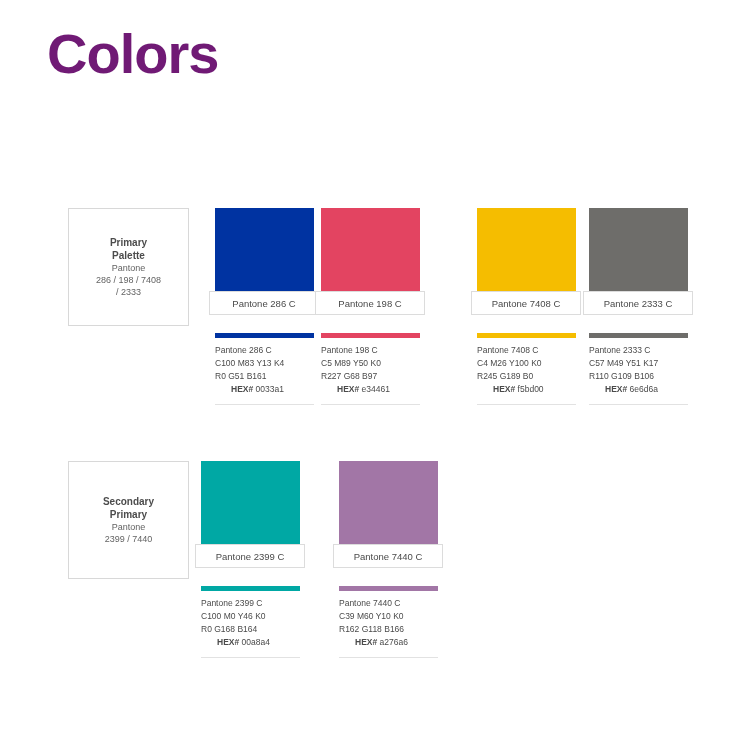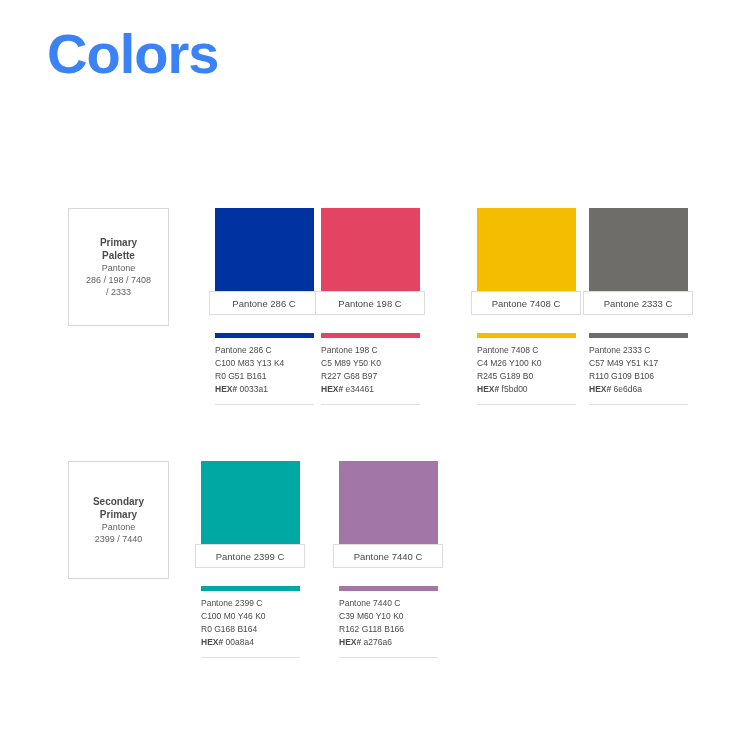--- a/index.html
+++ b/index.html
@@ -44,21 +44,21 @@
     top: 0;
     width: 91px;
     height: 116px;
     border: 1px solid #d8d8d8;
     background: #ffffff;
     display: flex;
     flex-direction: column;
     align-items: center;
     justify-content: center;
     text-align: center;
-    padding: 0 4px;
+    padding: 0 14px;
     box-sizing: content-box;
   }
   .palette-caption-title {
     font-size: 10px;
     font-weight: bold;
     color: #4c4c4c;
     line-height: 13px;
     white-space: pre-line;
   }
   .palette-caption-sub {
@@ -106,26 +106,26 @@
     padding-bottom: 8px;
     border-bottom: 1px solid #e2e2e2;
   }
   .info-line {
     font-size: 8.5px;
     color: #4a4a4a;
     line-height: 13px;
     white-space: nowrap;
   }
   .info-line.bold { font-weight: normal; }
-  .info-line .lead { font-weight: bold; }
+  .info-line .lead { font-weight: bold; margin-left: 16px; }
 </style>
 </head>
 <body style="background: rgb(255, 255, 255);">
 
-<div class="page-title" style="color: #3b82f6;">Colors</div>
+<div class="page-title" style="color: #701a75;">Colors</div>
 
 <div id="palettes-root">
     <div class="palette-row primary">
       <div class="palette-caption">
         <div class="palette-caption-title">Primary
 Palette</div>
         <div class="palette-caption-sub">Pantone
 286 / 198 / 7408
 / 2333</div>
       </div>

